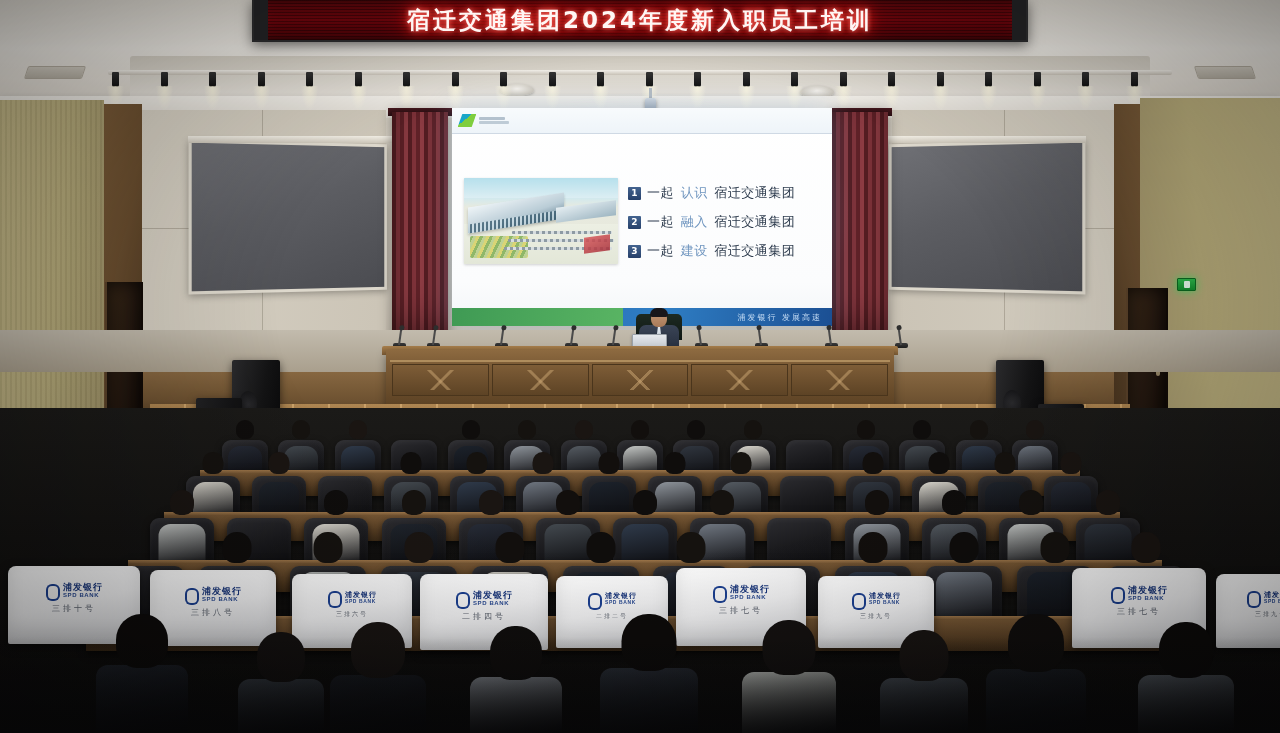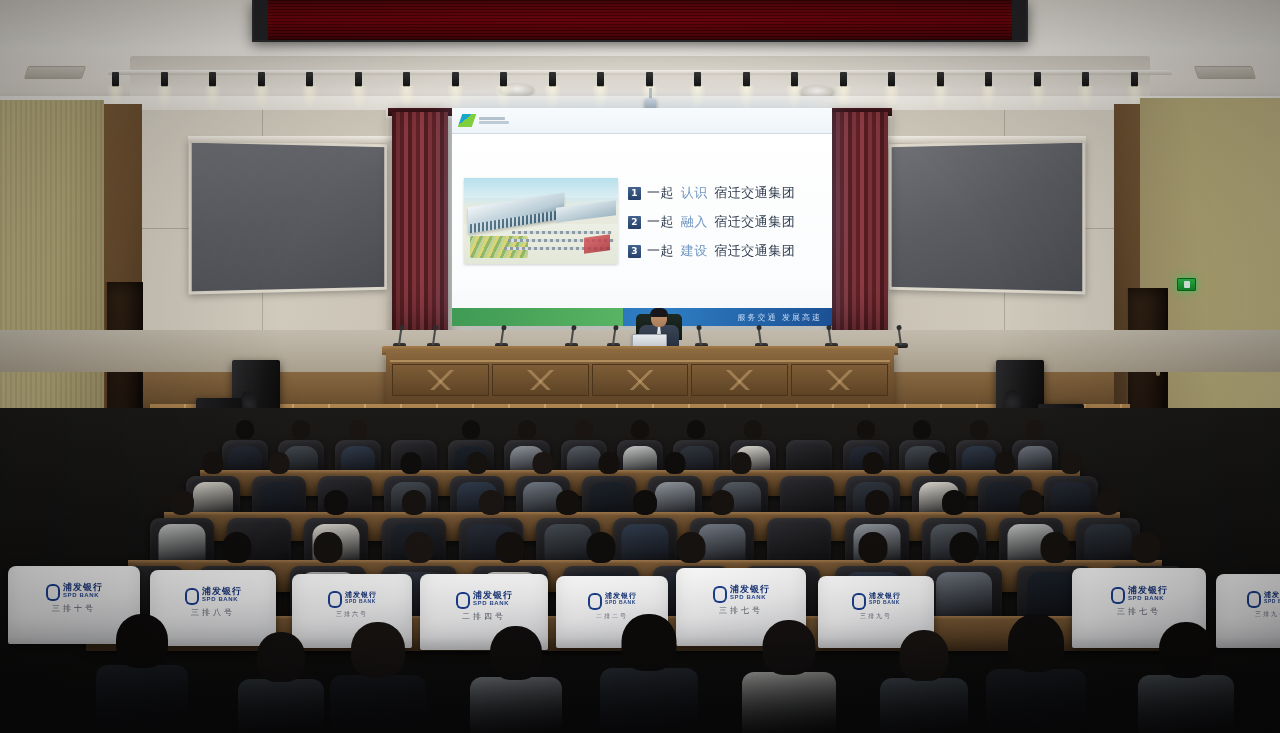--- a/index.html
+++ b/index.html
@@ -498,20 +498,21 @@
         <div class="spot" style="left: 985px; top: 72px;"></div>
         <div class="spot" style="left: 1033.5px; top: 72px;"></div>
         <div class="spot" style="left: 1082px; top: 72px;"></div>
         <div class="spot" style="left: 1130.5px; top: 72px;"></div>
       </div>
   </div>
 
   <div class="led-banner">
     <div class="led-side l"></div>
     <div class="led-side r"></div>
+    <div class="led-text">宿迁交通集团2024年度新入职员工培训</div>
   </div>
 
   <div class="wall-back"></div>
   <div class="wall-left-pan">
     <div class="panel-seam" style="left:0;top:118px;width:250px;height:1px;"></div>
     <div class="panel-seam" style="left:126px;top:0;width:1px;height:300px;"></div>
   </div>
   <div class="wall-right-pan">
     <div class="panel-seam" style="left:0;top:118px;width:230px;height:1px;"></div>
     <div class="panel-seam" style="left:112px;top:0;width:1px;height:300px;"></div>
@@ -582,21 +583,21 @@
               <span class="slide-txt">一起 <span class="slide-hl">融入</span> 宿迁交通集团</span>
             </div>
             <div class="slide-item">
               <span class="slide-num">3</span>
               <span class="slide-txt">一起 <span class="slide-hl">建设</span> 宿迁交通集团</span>
             </div>
           </div>
       </div>
 
       <div class="slide-foot">
-        <span class="slide-foot-txt">服务交通 发展高速</span>
+        <span class="slide-foot-txt">浦发银行 发展高速</span>
       </div>
     </div>
   </div>
 
   <div class="stage-wallbase"></div>
 
   <div id="mics">
       <div class="mic-base" style="left: 393px; top: 343px;"></div>
       <div class="mic" style="left: 398px; top: 328px; transform: rotate(8deg);"></div>
       <div class="mic-base" style="left: 427px; top: 343px;"></div>

